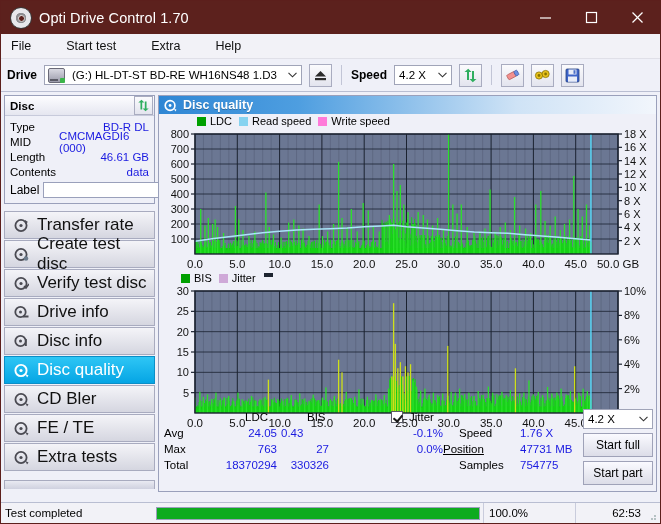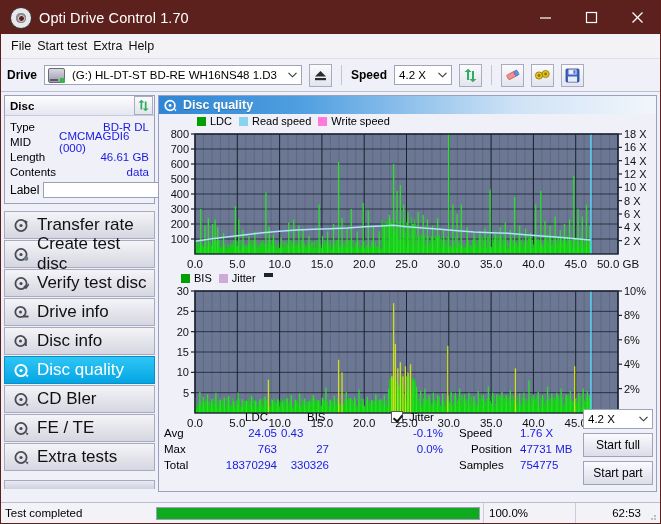--- a/index.html
+++ b/index.html
@@ -32,21 +32,21 @@
     content:"";position:absolute;left:7px;top:7px;width:5px;height:5px;border-radius:50%;
     background:#5c211d;border:1px solid #ddd;
   }
   .title-text{color:#ffffff;font-size:14.5px;letter-spacing:.1px;}
   .win-btns{position:absolute;right:0;top:0;height:33px;display:flex;}
   .win-btn{width:46px;height:33px;display:flex;align-items:center;justify-content:center;color:#fff;}
   .win-btn svg{display:block;}
   
   .menubar{
     height:24px;background:#f2f2f7;display:flex;align-items:center;
-    padding-left:10px;gap:6px;border-bottom:1px solid #e0e0e8;
+    padding-left:10px;gap:35px;border-bottom:1px solid #e0e0e8;
   }
   .menubar span{font-size:12.5px;color:#111;}
   
   .drivebar{
     height:32px;background:#eff0f8;display:flex;align-items:center;padding:0 6px;gap:7px;
     border-bottom:1px solid #b9bed2;
   }
   .lbl-bold{font-weight:bold;font-size:12px;color:#000;}
   .combo{
     height:20px;background:#fff;border:1px solid #a0a4b8;display:flex;align-items:center;
@@ -2176,21 +2176,21 @@
             <span class="st v" style="left:40px;top:50px;text-align:right;width:78px;">18370294</span>
             <span class="st v" style="left:122px;top:50px;text-align:right;width:48px;">330326</span>
 
             <span class="chk" style="left:232px;top:2px;"></span>
             <span class="st k" style="left:250px;top:2px;">Jitter</span>
             <span class="st v" style="left:232px;top:18px;text-align:right;width:52px;">-0.1%</span>
             <span class="st v" style="left:232px;top:34px;text-align:right;width:52px;">0.0%</span>
 
             <span class="st k" style="left:300px;top:18px;">Speed</span>
             <span class="st v" style="left:361px;top:18px;">1.76 X</span>
-            <span class="st k" style="left:312px;top:34px;">Position</span>
+            <span class="st k" style="left:284px;top:34px;text-decoration:underline;">Position</span>
             <span class="st v" style="left:361px;top:34px;">47731 MB</span>
             <span class="st k" style="left:300px;top:50px;">Samples</span>
             <span class="st v" style="left:361px;top:50px;">754775</span>
 
             <div class="combo" style="position:absolute;left:424px;top:0px;width:70px;height:20px;">
               <div class="cval">4.2 X</div>
               <div class="carrow">
                 <svg width="9" height="6" viewBox="0 0 9 6">
                     <path d="M0.5 0.8 L4.5 4.8 L8.5 0.8" fill="none" stroke="#333" stroke-width="1.1"></path>
                   </svg>

